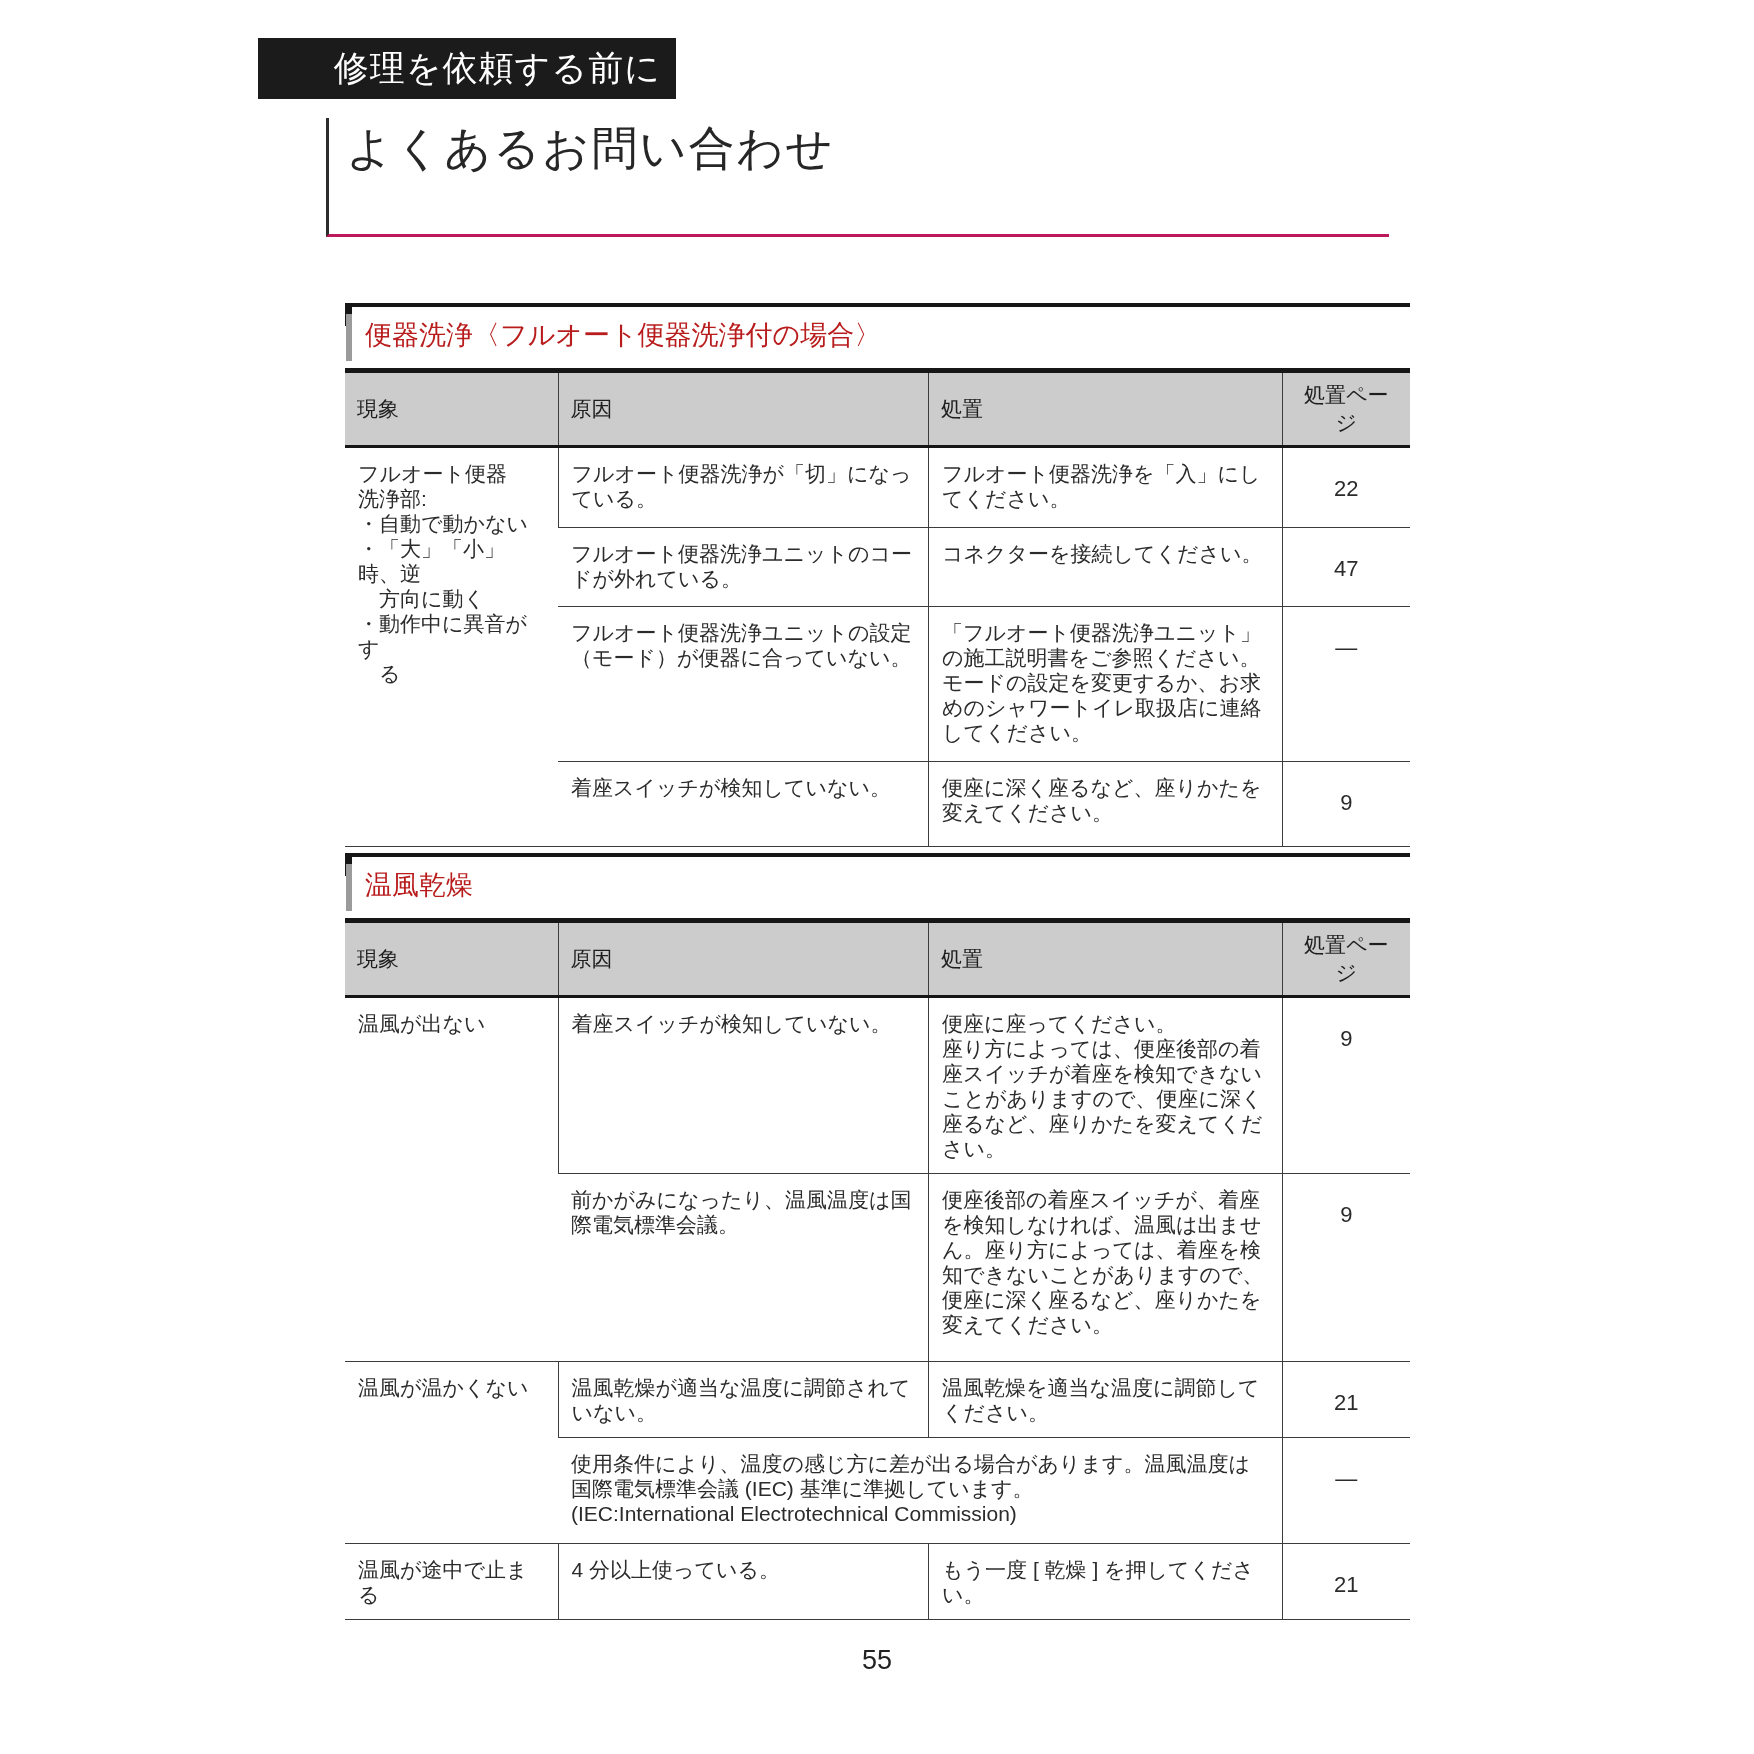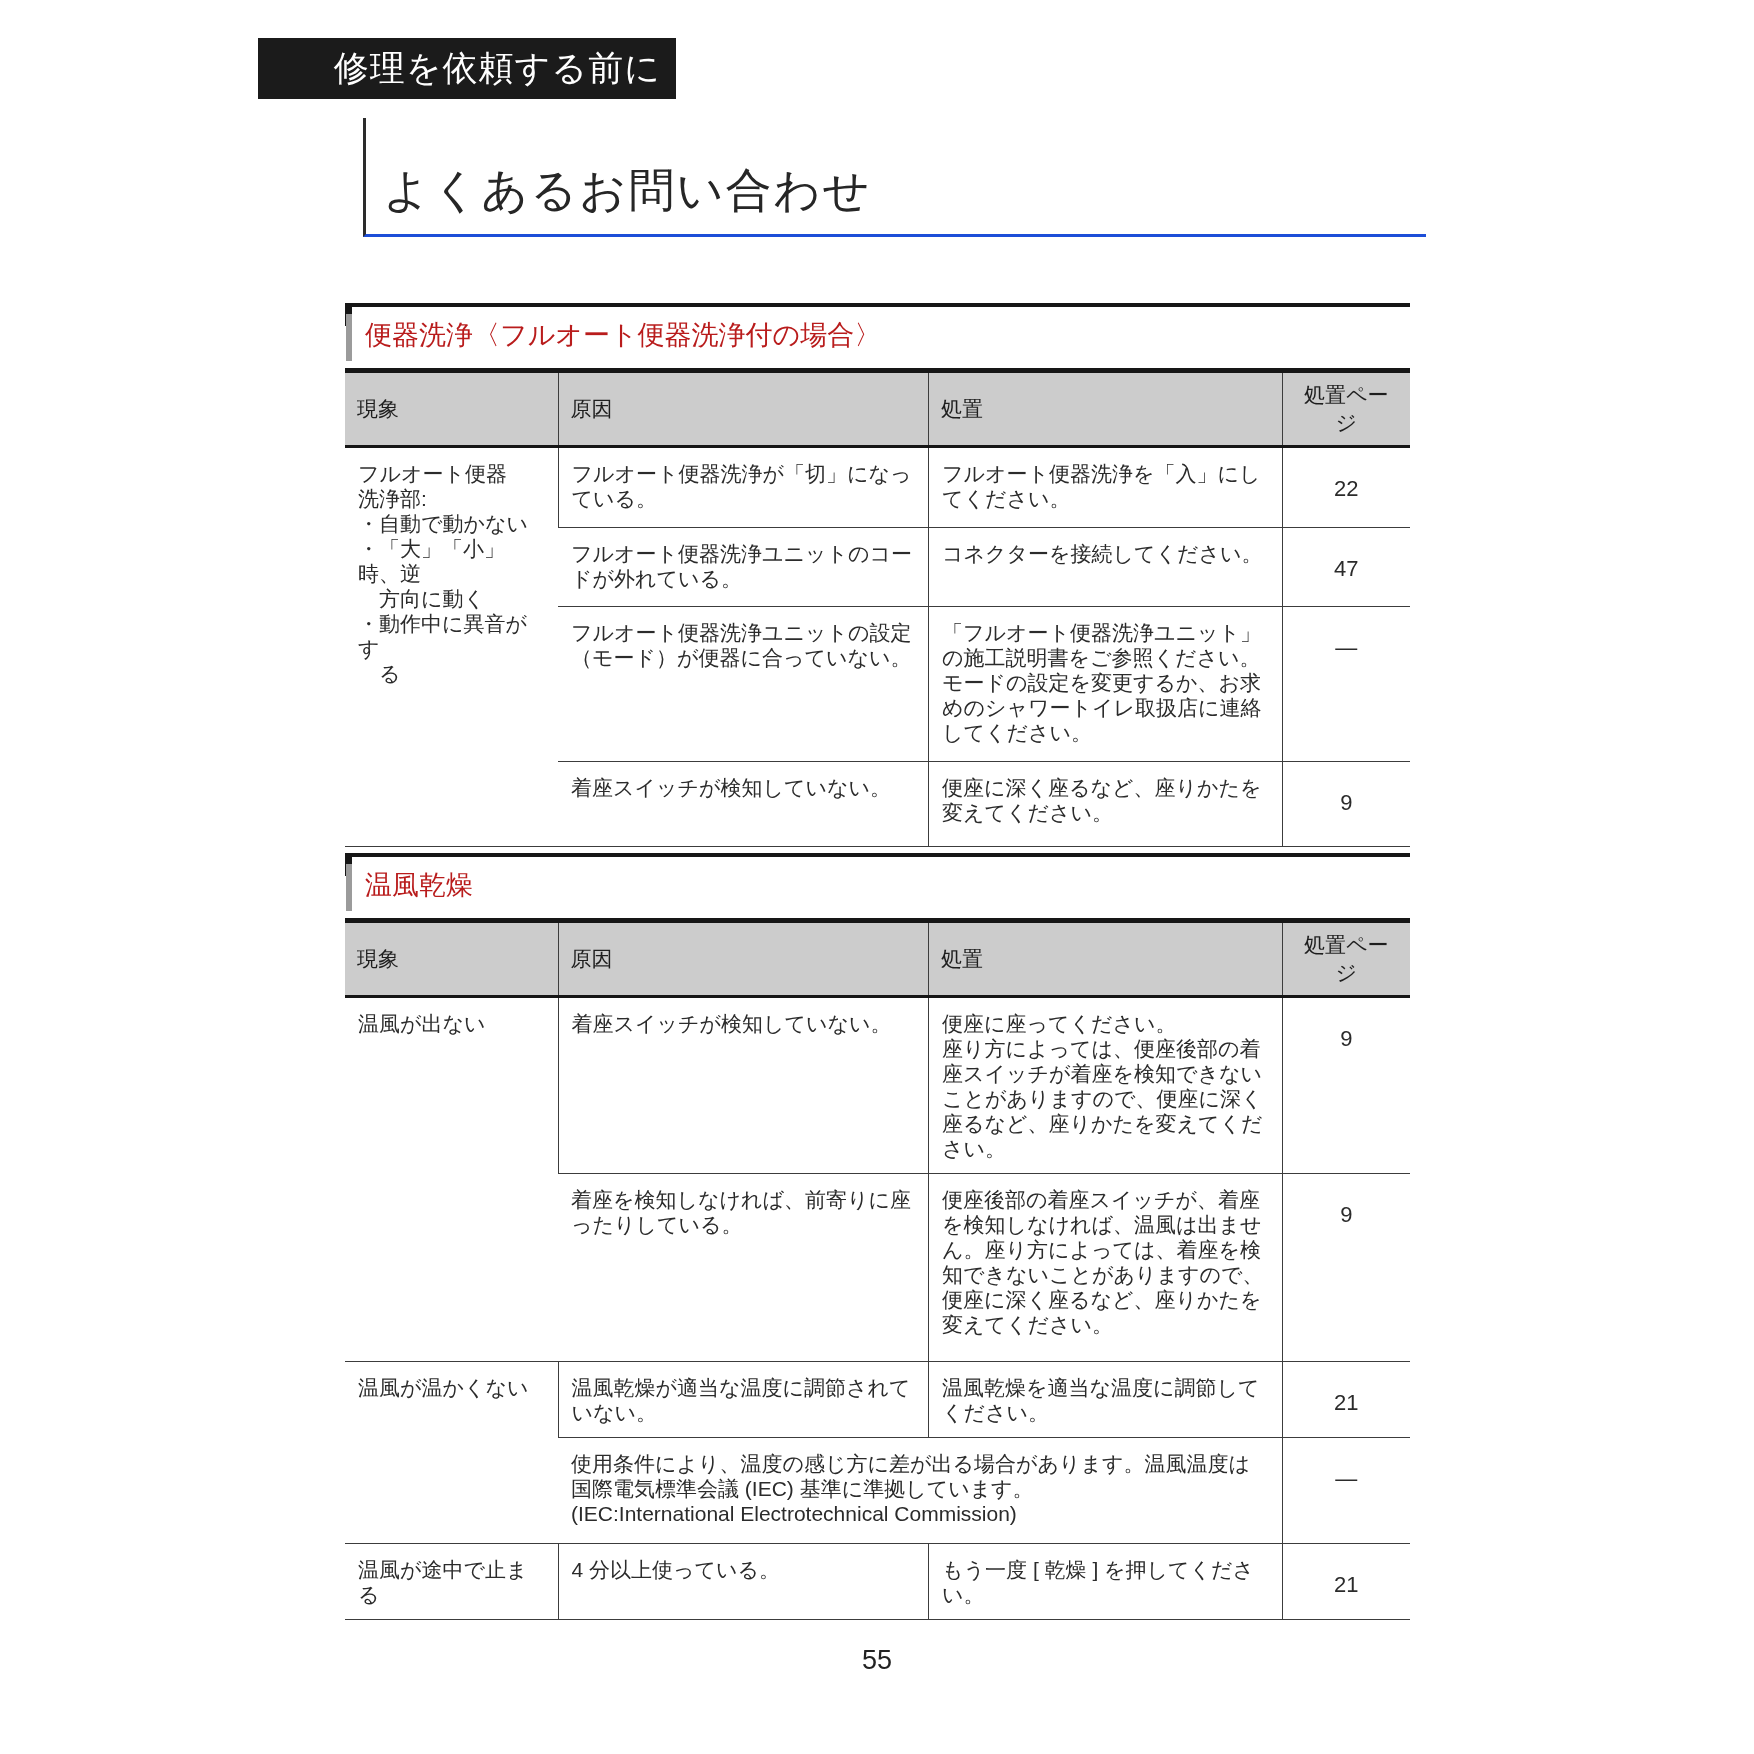--- a/index.html
+++ b/index.html
@@ -7,23 +7,23 @@
   body { font-family:"Liberation Sans", sans-serif; color:#2b2b2b; }
   .page { position:relative; width:1754px; height:1754px; background:#ffffff; overflow:hidden; }
 
   
   .banner { position:absolute; left:258px; top:38px; width:418px; height:61px;
             background:#1b1b1b; color:#ffffff; font-size:35px; font-weight:normal;
             display:flex; align-items:center; justify-content:flex-end;
             padding-right:15px; letter-spacing:1px; }
 
   
-  .title-block { position:absolute; left:363px; top:118px; width:1063px; height:119px;
-                 border-left:3px solid #2c2c2c; border-bottom:3px solid #1d4ed8;
-                 display:flex; align-items:flex-end; padding:0 0 12px 17px; }
+  .title-block { position:absolute; left:326px; top:118px; width:1063px; height:119px;
+                 border-left:3px solid #2c2c2c; border-bottom:3px solid #be185d;
+                 display:flex; align-items:flex-start; padding:0 0 12px 17px; }
   .page-title { font-size:46px; letter-spacing:2px; color:#262626; }
 
   
   .section { position:absolute; left:345px; width:1065px; }
   .section-1 { top:303px; }
   .section-2 { top:853px; }
   .section-heading { position:relative; border-top:4px solid #161616;
                      height:65px; padding:10px 0 0 20px; font-size:27px; color:#b91c1c; }
   .heading-tick { position:absolute; left:0; top:0; width:7px; height:19px; background:#161616; }
   .heading-bar  { position:absolute; left:1px; top:7px; width:6px; height:47px; background:#9b9b9b; }
@@ -129,21 +129,21 @@
         <th class="pagecol">処置ページ</th>
       </tr>
       <tr style="height:157px">
         <td rowspan="2">温風が出ない</td>
         <td>着座スイッチが検知していない。</td>
         <td>便座に座ってください。
 座り方によっては、便座後部の着座スイッチが着座を検知できないことがありますので、便座に深く座るなど、座りかたを変えてください。</td>
         <td class="pagecol">9</td>
       </tr>
       <tr style="height:188px">
-        <td>着座を検知しなければ、前寄りに座ったりしている。</td>
+        <td>前かがみになったり、温風温度は国際電気標準会議。</td>
         <td>便座後部の着座スイッチが、着座を検知しなければ、温風は出ません。座り方によっては、着座を検知できないことがありますので、便座に深く座るなど、座りかたを変えてください。</td>
         <td class="pagecol">9</td>
       </tr>
       <tr style="height:74px">
         <td rowspan="2">温風が温かくない</td>
         <td>温風乾燥が適当な温度に調節されていない。</td>
         <td>温風乾燥を適当な温度に調節してください。</td>
         <td class="pagecol">21</td>
       </tr>
       <tr style="height:106px">

